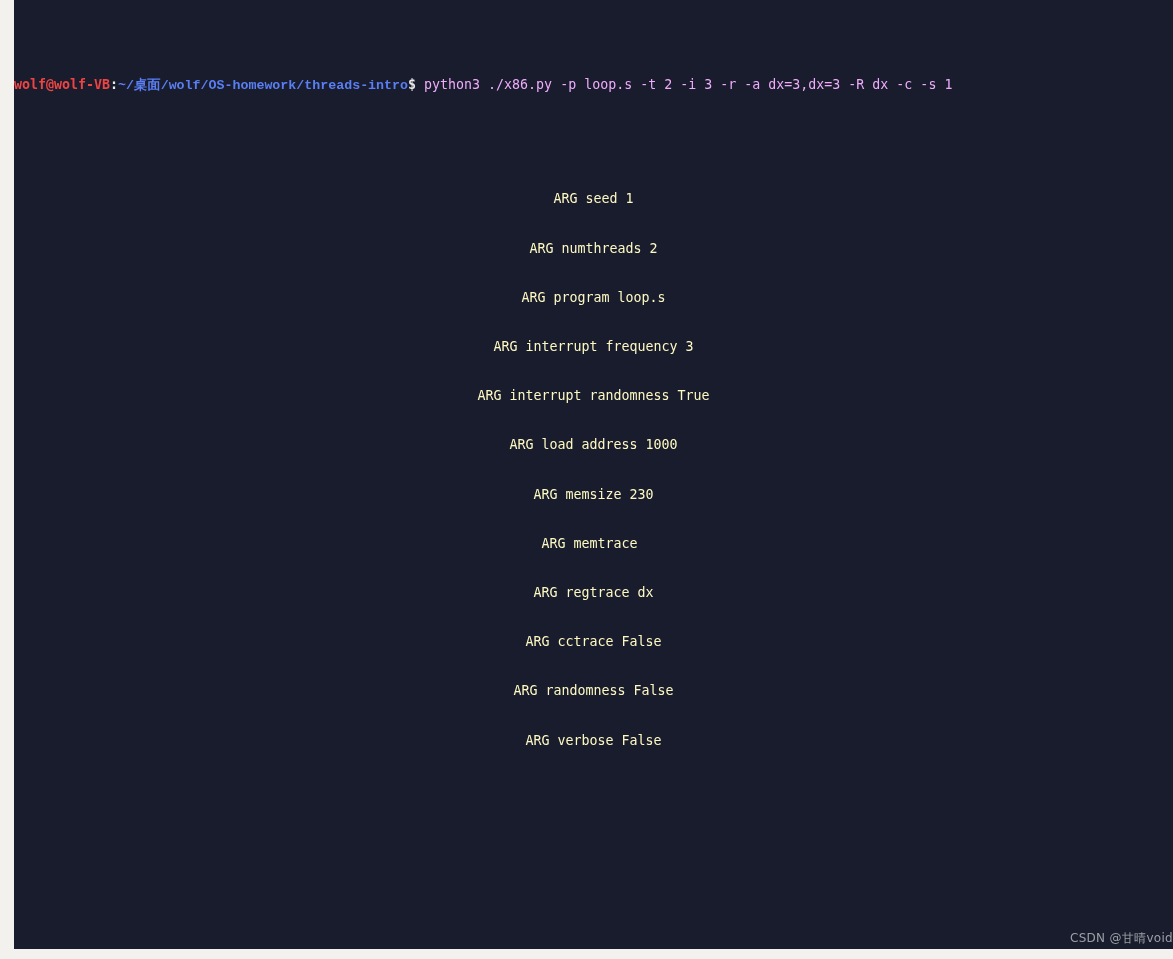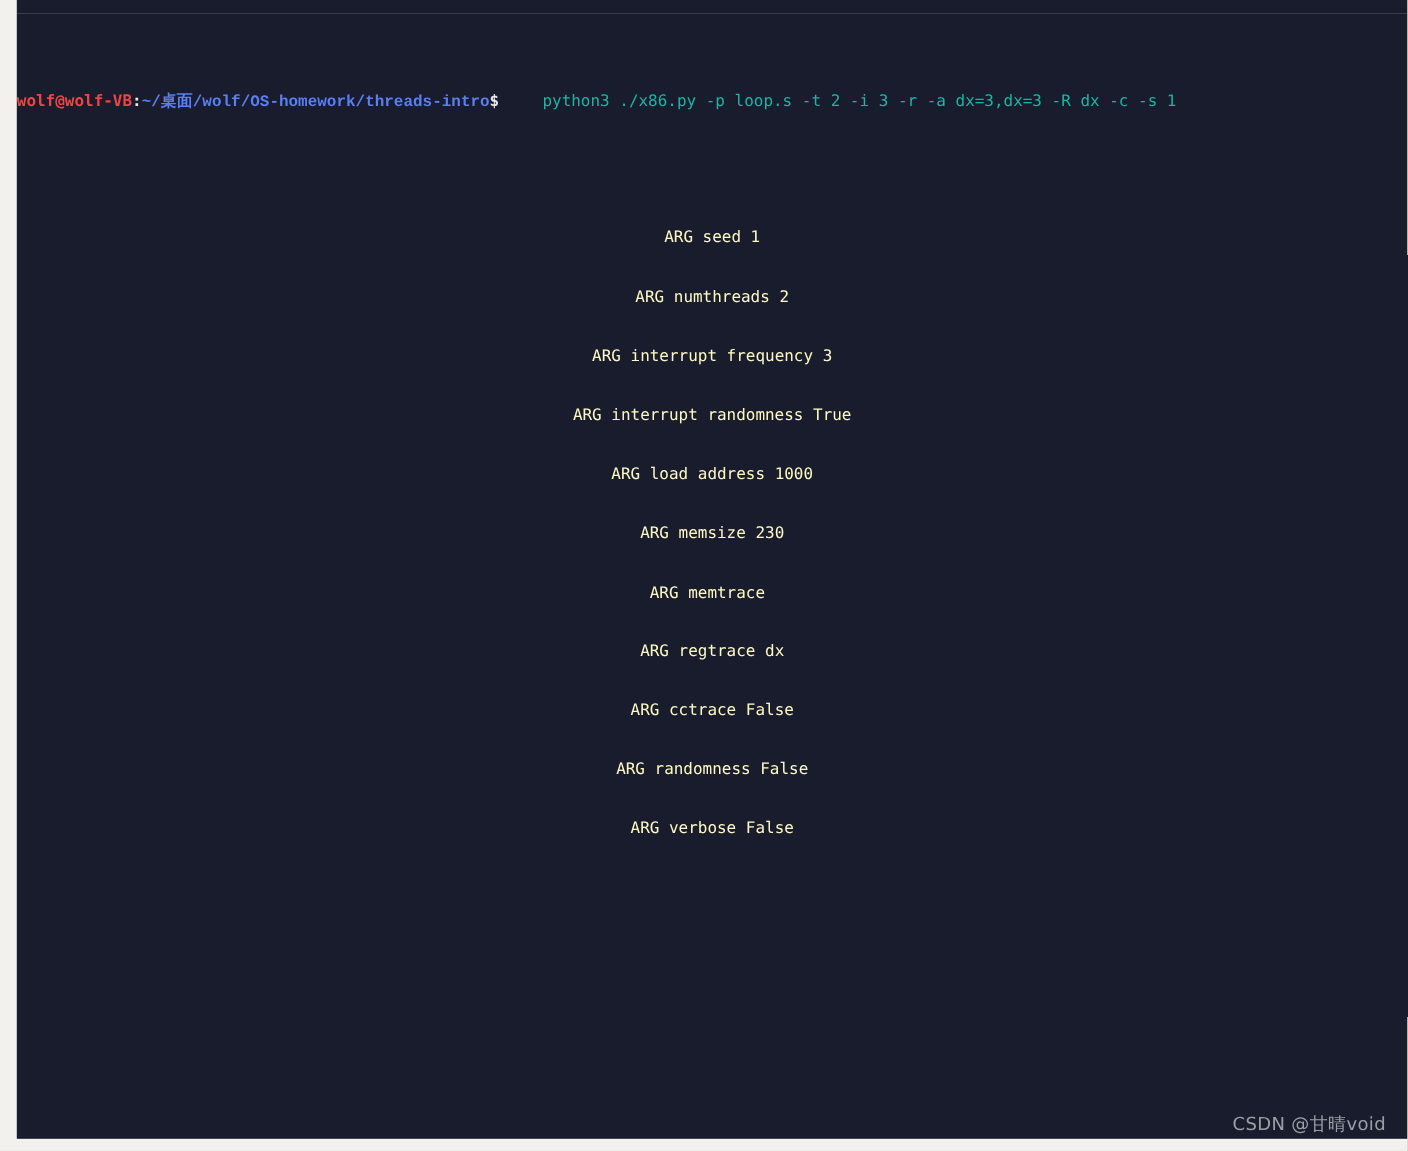--- a/index.html
+++ b/index.html
@@ -45,31 +45,31 @@
     overflow: hidden;
   }
   .line {
     white-space: pre;
     display: block;
     height: 16.4px;
   }
   .prompt-user { color: #ef4444; font-weight: bold; }
   .prompt-colon { color: #e8e8e8; font-weight: bold; }
   .prompt-path { color: #5a7ff5; font-weight: bold; font-family: Liberation Mono, monospace; }
-  .prompt-cmd  { color: #14b8a6; margin-left: 28px; }
+  .prompt-cmd  { color: #f0abfc; }
   .arg { color: #fef9c3; text-align: center; }
   .spacer { display: block; height: 16.4px; }
 
   #watermark {
     position: absolute;
-    right: 18px;
+    right: 0;
     bottom: 12px;
     color: #b9bcc0;
     font-family: "DejaVu Sans", sans-serif;
-    font-size: 15px;
+    font-size: 12px;
     opacity: .82;
     letter-spacing: .3px;
   }
 </style>
 </head>
 <body>
 
 <div id="screen">
 
   <div id="clipped-row">
@@ -78,20 +78,21 @@
 
   <div id="terminal">
 
     
     <div class="line"><span class="prompt-user">wolf@wolf-VB</span><span class="prompt-colon">:</span><span class="prompt-path">~/桌面/wolf/OS-homework/threads-intro</span><span class="prompt-colon">$</span><span class="prompt-cmd"> python3 ./x86.py -p loop.s -t 2 -i 3 -r -a dx=3,dx=3 -R dx -c -s 1</span></div>
 
     
     <div>
       <div class="line arg">ARG seed 1</div>
       <div class="line arg">ARG numthreads 2</div>
+      <div class="line arg">ARG program loop.s</div>
       <div class="line arg">ARG interrupt frequency 3</div>
       <div class="line arg">ARG interrupt randomness True</div>
       <div class="line arg">ARG load address 1000</div>
       <div class="line arg">ARG memsize 230</div>
       <div class="line arg">ARG memtrace </div>
       <div class="line arg">ARG regtrace dx</div>
       <div class="line arg">ARG cctrace False</div>
       <div class="line arg">ARG randomness False</div>
       <div class="line arg">ARG verbose False</div>
     </div>

